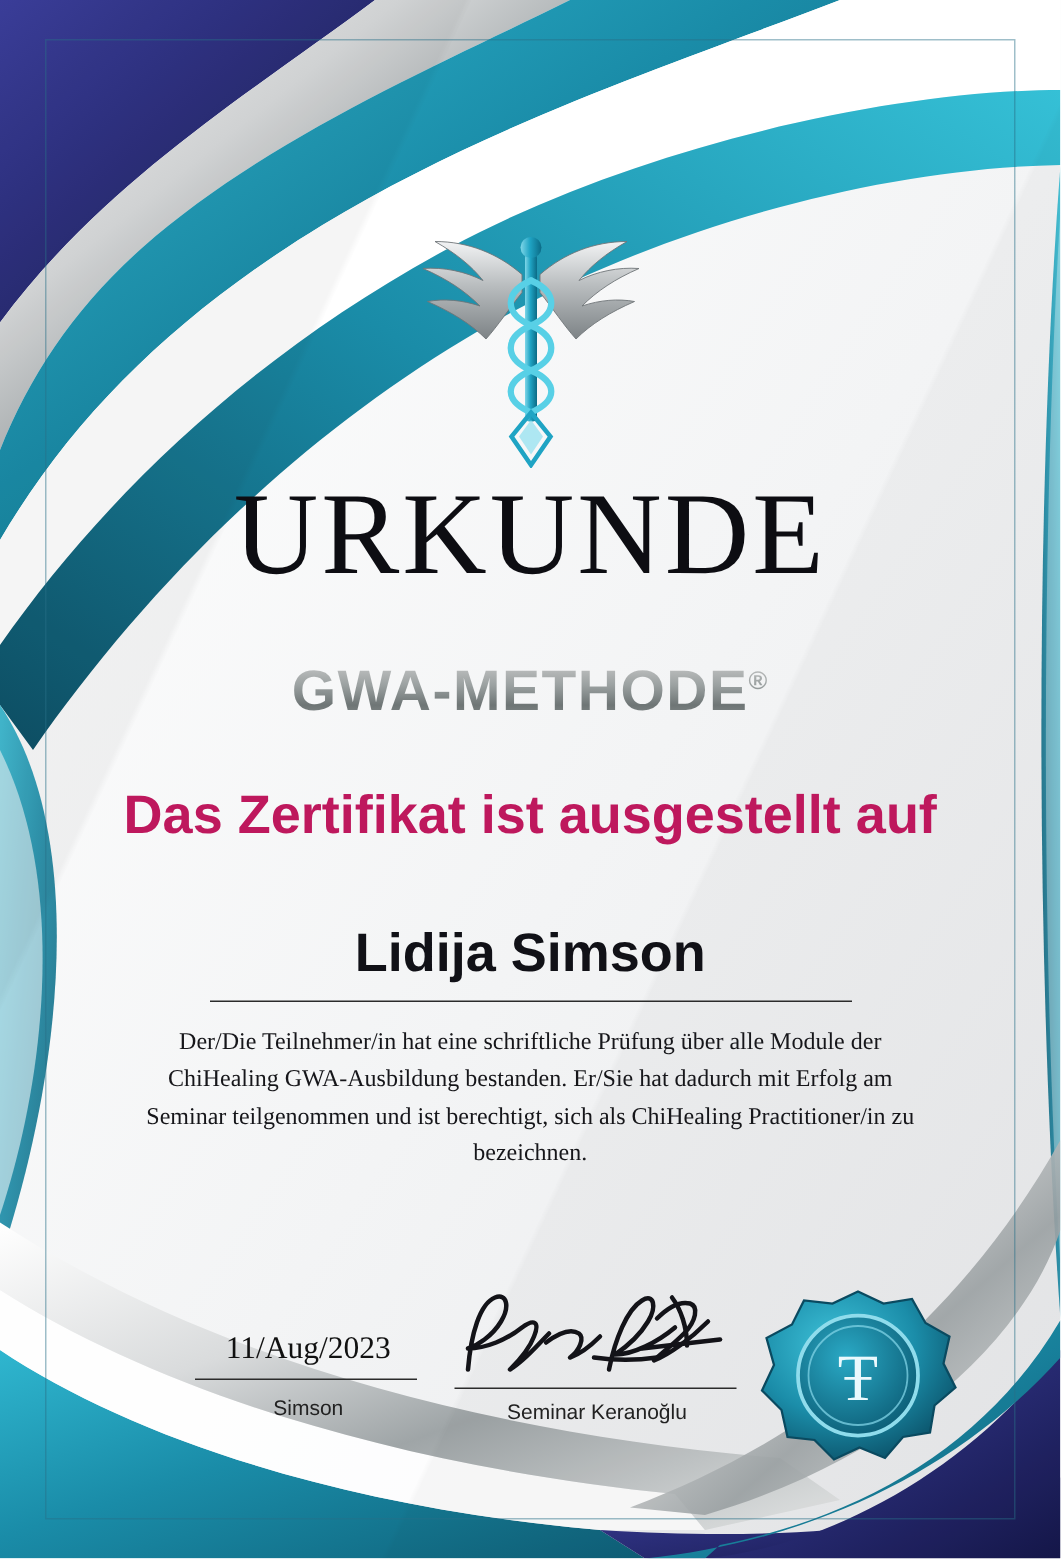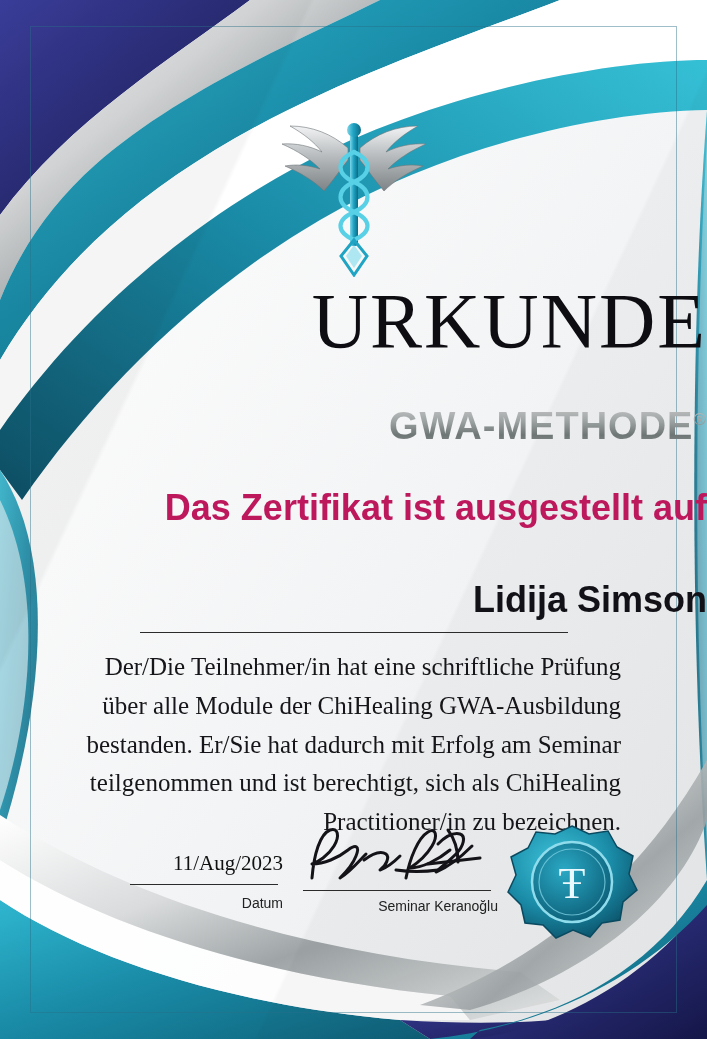--- a/index.html
+++ b/index.html
@@ -46,21 +46,22 @@
       linear-gradient(115deg, rgba(0,0,0,0.065) 0%, rgba(0,0,0,0.065) 26%, rgba(255,255,255,0) 26.4%, rgba(255,255,255,0) 62%, rgba(0,0,0,0.045) 62.3%, rgba(0,0,0,0.045) 100%);
     pointer-events: none;
     mix-blend-mode: multiply;
     opacity: .55;
   }
 
   
   .content {
     position: absolute;
     inset: 0;
-    text-align: right;
+    text-align: center;
+    margin-top: 35px;
   }
 
   .emblem {
     position: absolute;
     left: 50%;
     top: 112px;
     transform: translateX(-50%);
     width: 160px;
     height: 165px;
   }
@@ -122,21 +123,21 @@
     height: 1px;
     background: #2b2b2b;
   }
 
   .body-text {
     position: absolute;
     left: 86px;
     width: 535px;
     top: 648px;
     font-family: "Liberation Serif", serif;
-    font-size: 25px;
+    font-size: 16px;
     line-height: 1.55;
     color: #16161a;
   }
 
   
   .date-value {
     position: absolute;
     left: 128px;
     top: 851px;
     width: 155px;
@@ -302,21 +303,21 @@
 
     <div class="issued-to">Das Zertifikat ist ausgestellt auf</div>
 
     <div class="recipient">Lidija Simson</div>
     <div class="recipient-rule"></div>
 
     <div class="body-text">Der/Die Teilnehmer/in hat eine schriftliche Prüfung über alle Module der ChiHealing GWA-Ausbildung bestanden. Er/Sie hat dadurch mit Erfolg am Seminar teilgenommen und ist berechtigt, sich als ChiHealing Practitioner/in zu bezeichnen.</div>
 
     <div class="date-value">11/Aug/2023</div>
     <div class="date-rule"></div>
-    <div class="date-label">Datum</div>
+    <div class="date-label">Simson</div>
 
     <svg class="signature" viewBox="0 0 200 66" xmlns="http://www.w3.org/2000/svg">
       <g fill="none" stroke="#131318" stroke-width="3" stroke-linecap="round" stroke-linejoin="round">
         <path d="M14,54 C16,30 22,10 32,6 C40,3 42,12 36,22 C30,32 20,38 14,40 C26,40 40,34 50,26 C58,20 62,22 58,32 C55,40 48,48 42,54 C52,48 60,38 68,30"></path>
         <path d="M66,36 C74,30 82,26 88,30 C92,33 88,42 82,46 C88,44 96,38 102,32"></path>
         <path d="M108,54 C112,34 120,14 130,8 C138,3 140,12 134,22 C128,32 118,40 112,44 C124,44 140,36 152,26"></path>
         <path d="M140,20 C146,14 154,8 162,10 C168,12 166,22 158,30 C150,38 142,44 138,48 C148,44 162,34 174,22"></path>
         <path d="M150,6 C156,14 160,26 160,38"></path>
         <path d="M130,40 L182,34"></path>
         <path d="M98,46 C112,48 126,48 140,46"></path>

